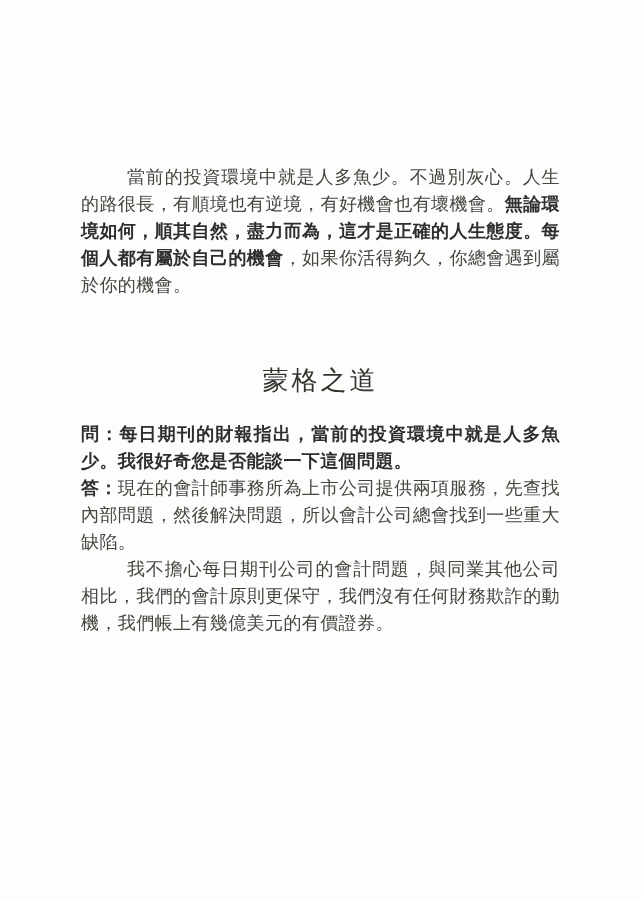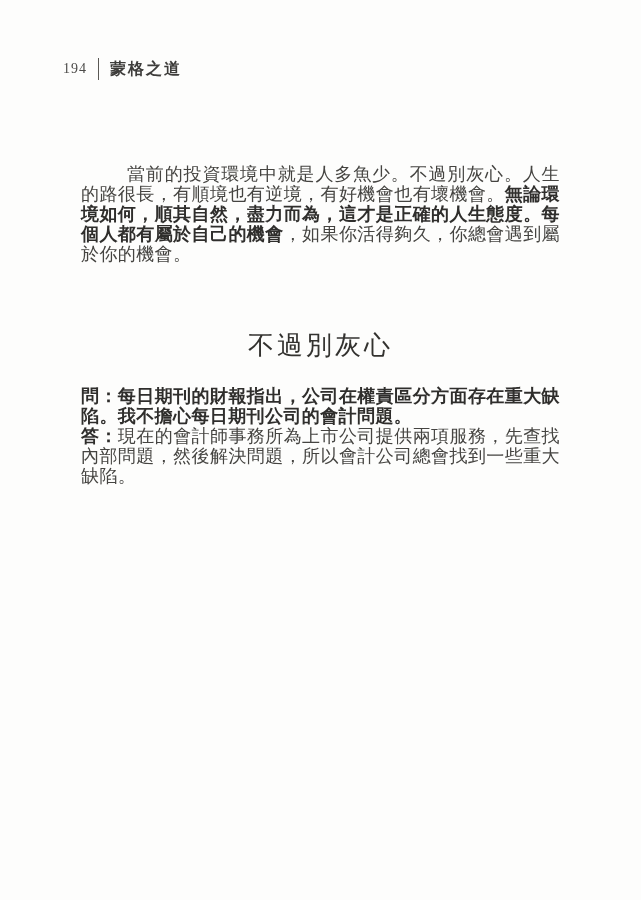--- a/index.html
+++ b/index.html
@@ -47,21 +47,21 @@
   
   .content {
     position: absolute;
     left: 81px;
     top: 164px;
     width: 479px;
   }
   .para {
     margin: 0;
     font-size: 18px;
-    line-height: 20px;
+    line-height: 27px;
     text-align: justify;
     letter-spacing: 0.4px;
     color: #454441;
   }
   .para.indent { text-indent: 46px; }
   .para .bold { font-weight: 700; color: #2f2e2c; }
   .para.sans-bold {
     font-family: "Liberation Sans", "DejaVu Sans", sans-serif;
     font-weight: 700;
     color: #343331;
@@ -75,28 +75,24 @@
     text-align: center;
     color: #33322f;
     margin: 62px 0 20px 0;
   }
 </style>
 </head>
 <body>
 
 <div class="page" style="background: rgb(253, 253, 252);">
 
-  <header class="running-header">
-    <span class="page-number">194</span>
-    <span class="header-divider"></span>
-    <span class="book-title">蒙格之道</span>
-  </header>
 
   <main class="content">
     <div>
         <p class="para serif indent"><span>當前的投資環境中就是人多魚少。不過別灰心。人生的路很長，有順境也有逆境，有好機會也有壞機會。</span><span class="bold">無論環境如何，順其自然，盡力而為，這才是正確的人生態度。每個人都有屬於自己的機會</span><span>，如果你活得夠久，你總會遇到屬於你的機會。</span></p>
-        <h2 class="section-heading">不過別灰心</h2>
-        <p class="para sans-bold"><span class="bold">問：每日期刊的財報指出，公司在權責區分方面存在重大缺陷。我不擔心每日期刊公司的會計問題。</span></p>
+        <h2 class="section-heading">蒙格之道</h2>
+        <p class="para sans-bold"><span class="bold">問：每日期刊的財報指出，當前的投資環境中就是人多魚少。我很好奇您是否能談一下這個問題。</span></p>
         <p class="para serif"><span class="bold">答：</span><span>現在的會計師事務所為上市公司提供兩項服務，先查找內部問題，然後解決問題，所以會計公司總會找到一些重大缺陷。</span></p>
+        <p class="para serif indent"><span>我不擔心每日期刊公司的會計問題，與同業其他公司相比，我們的會計原則更保守，我們沒有任何財務欺詐的動機，我們帳上有幾億美元的有價證券。</span></p>
       </div>
   </main>
 
 </div>
 
 </body></html>

